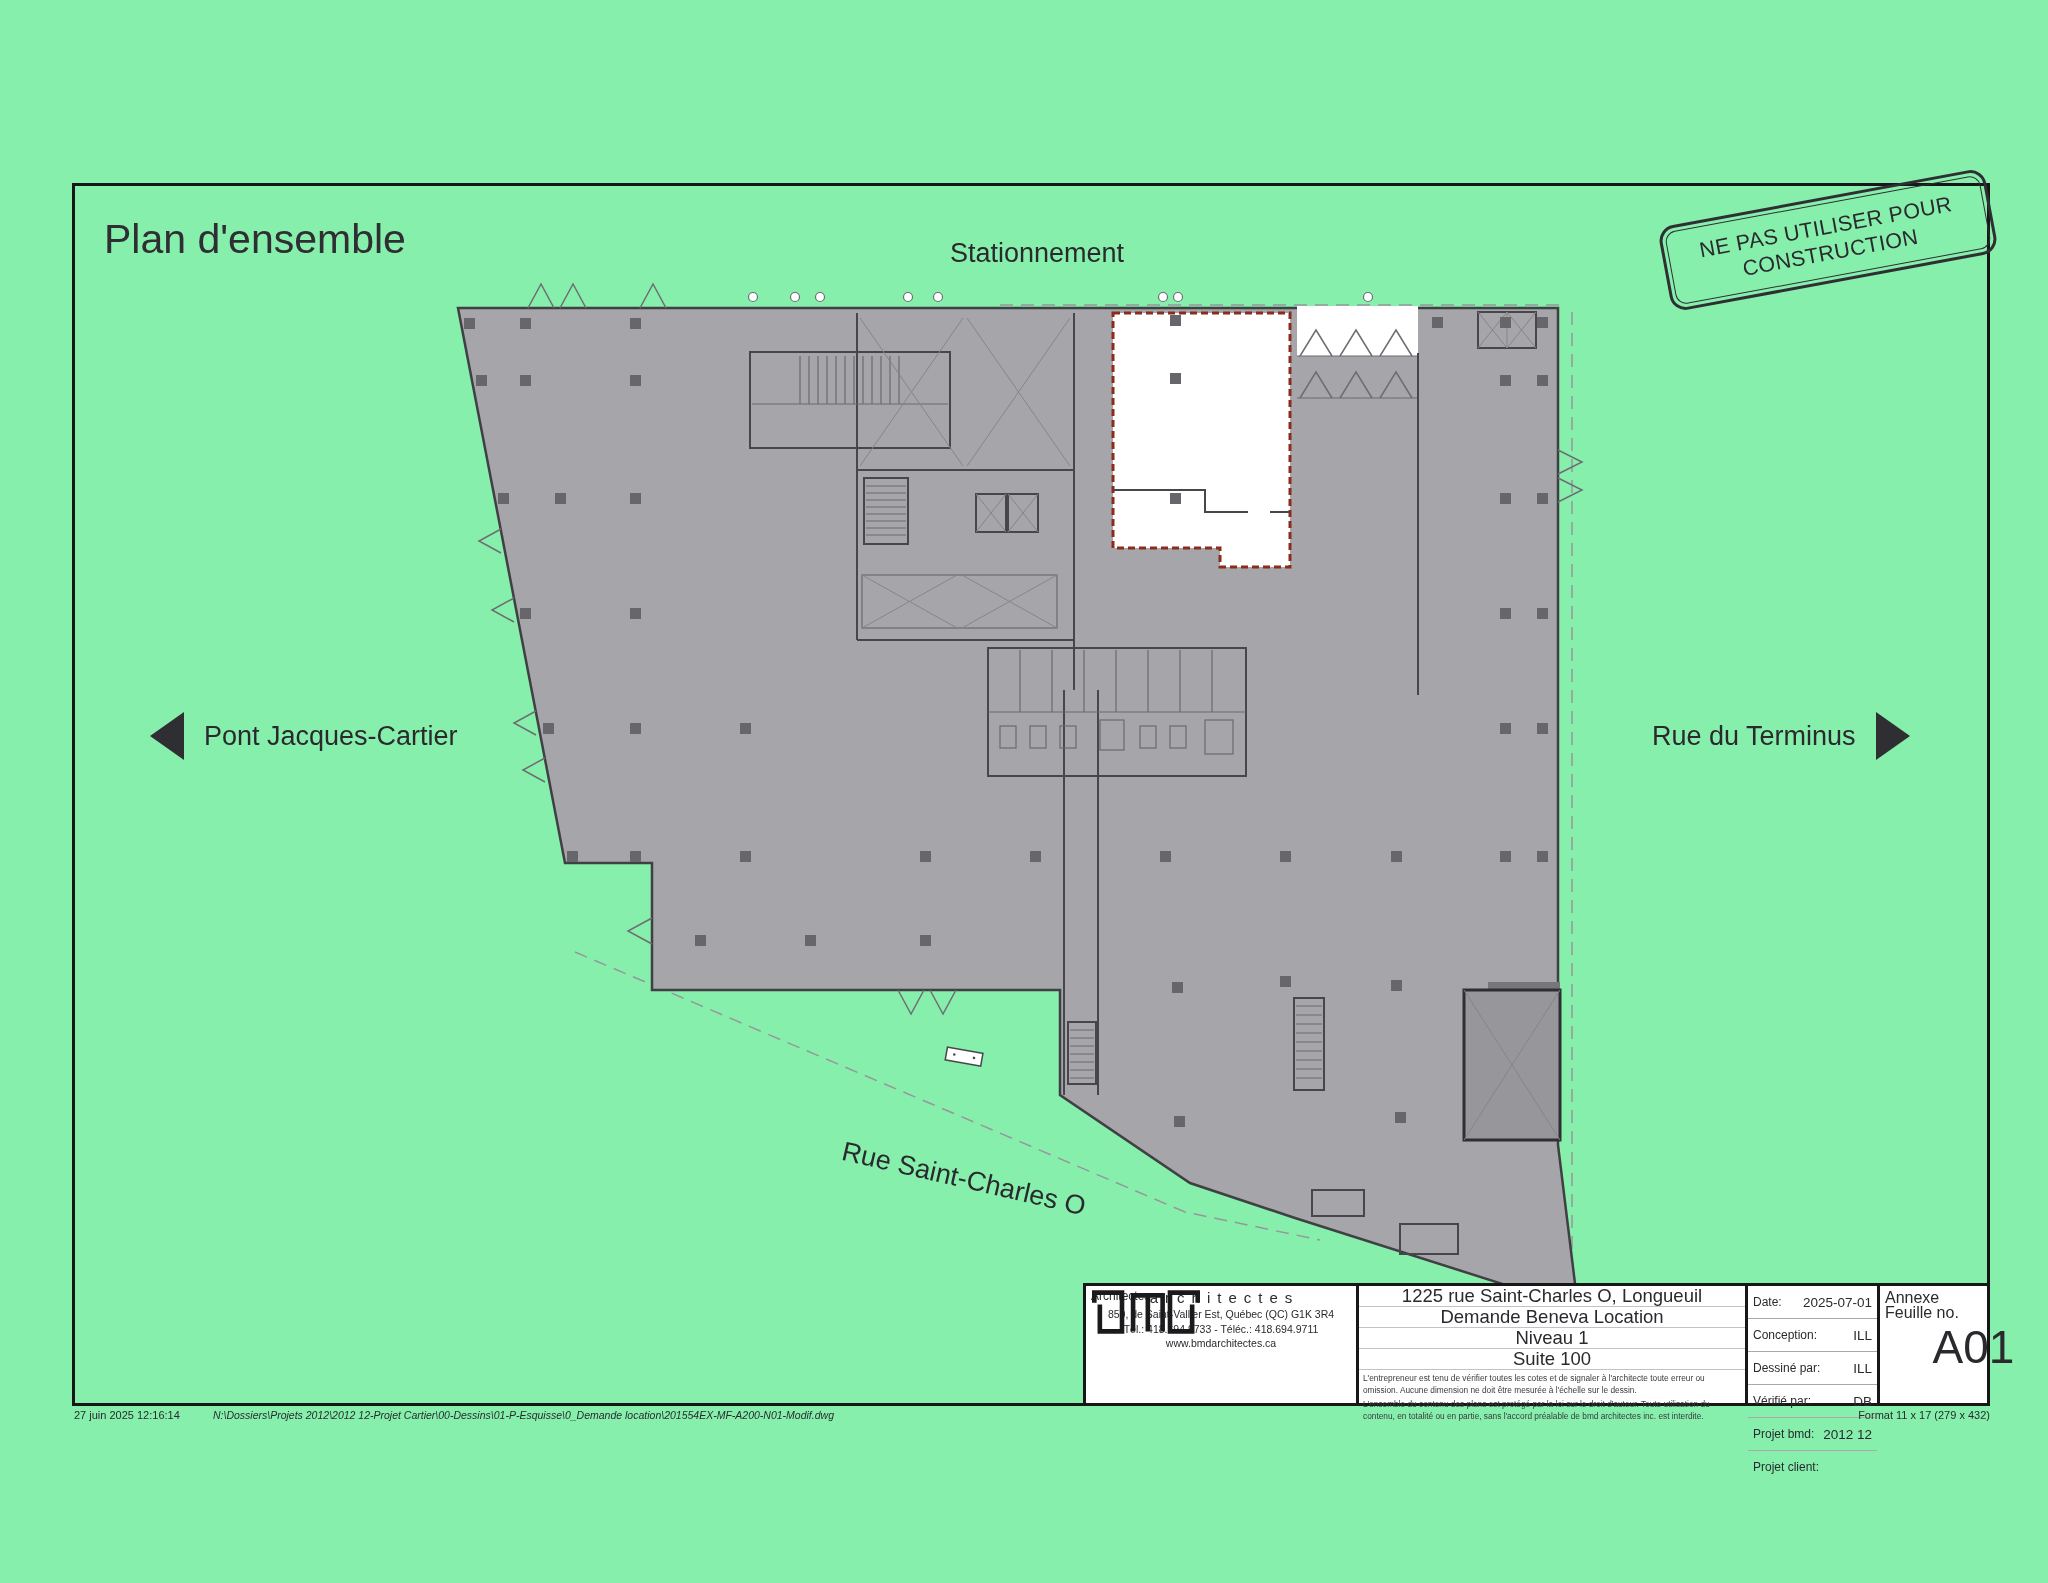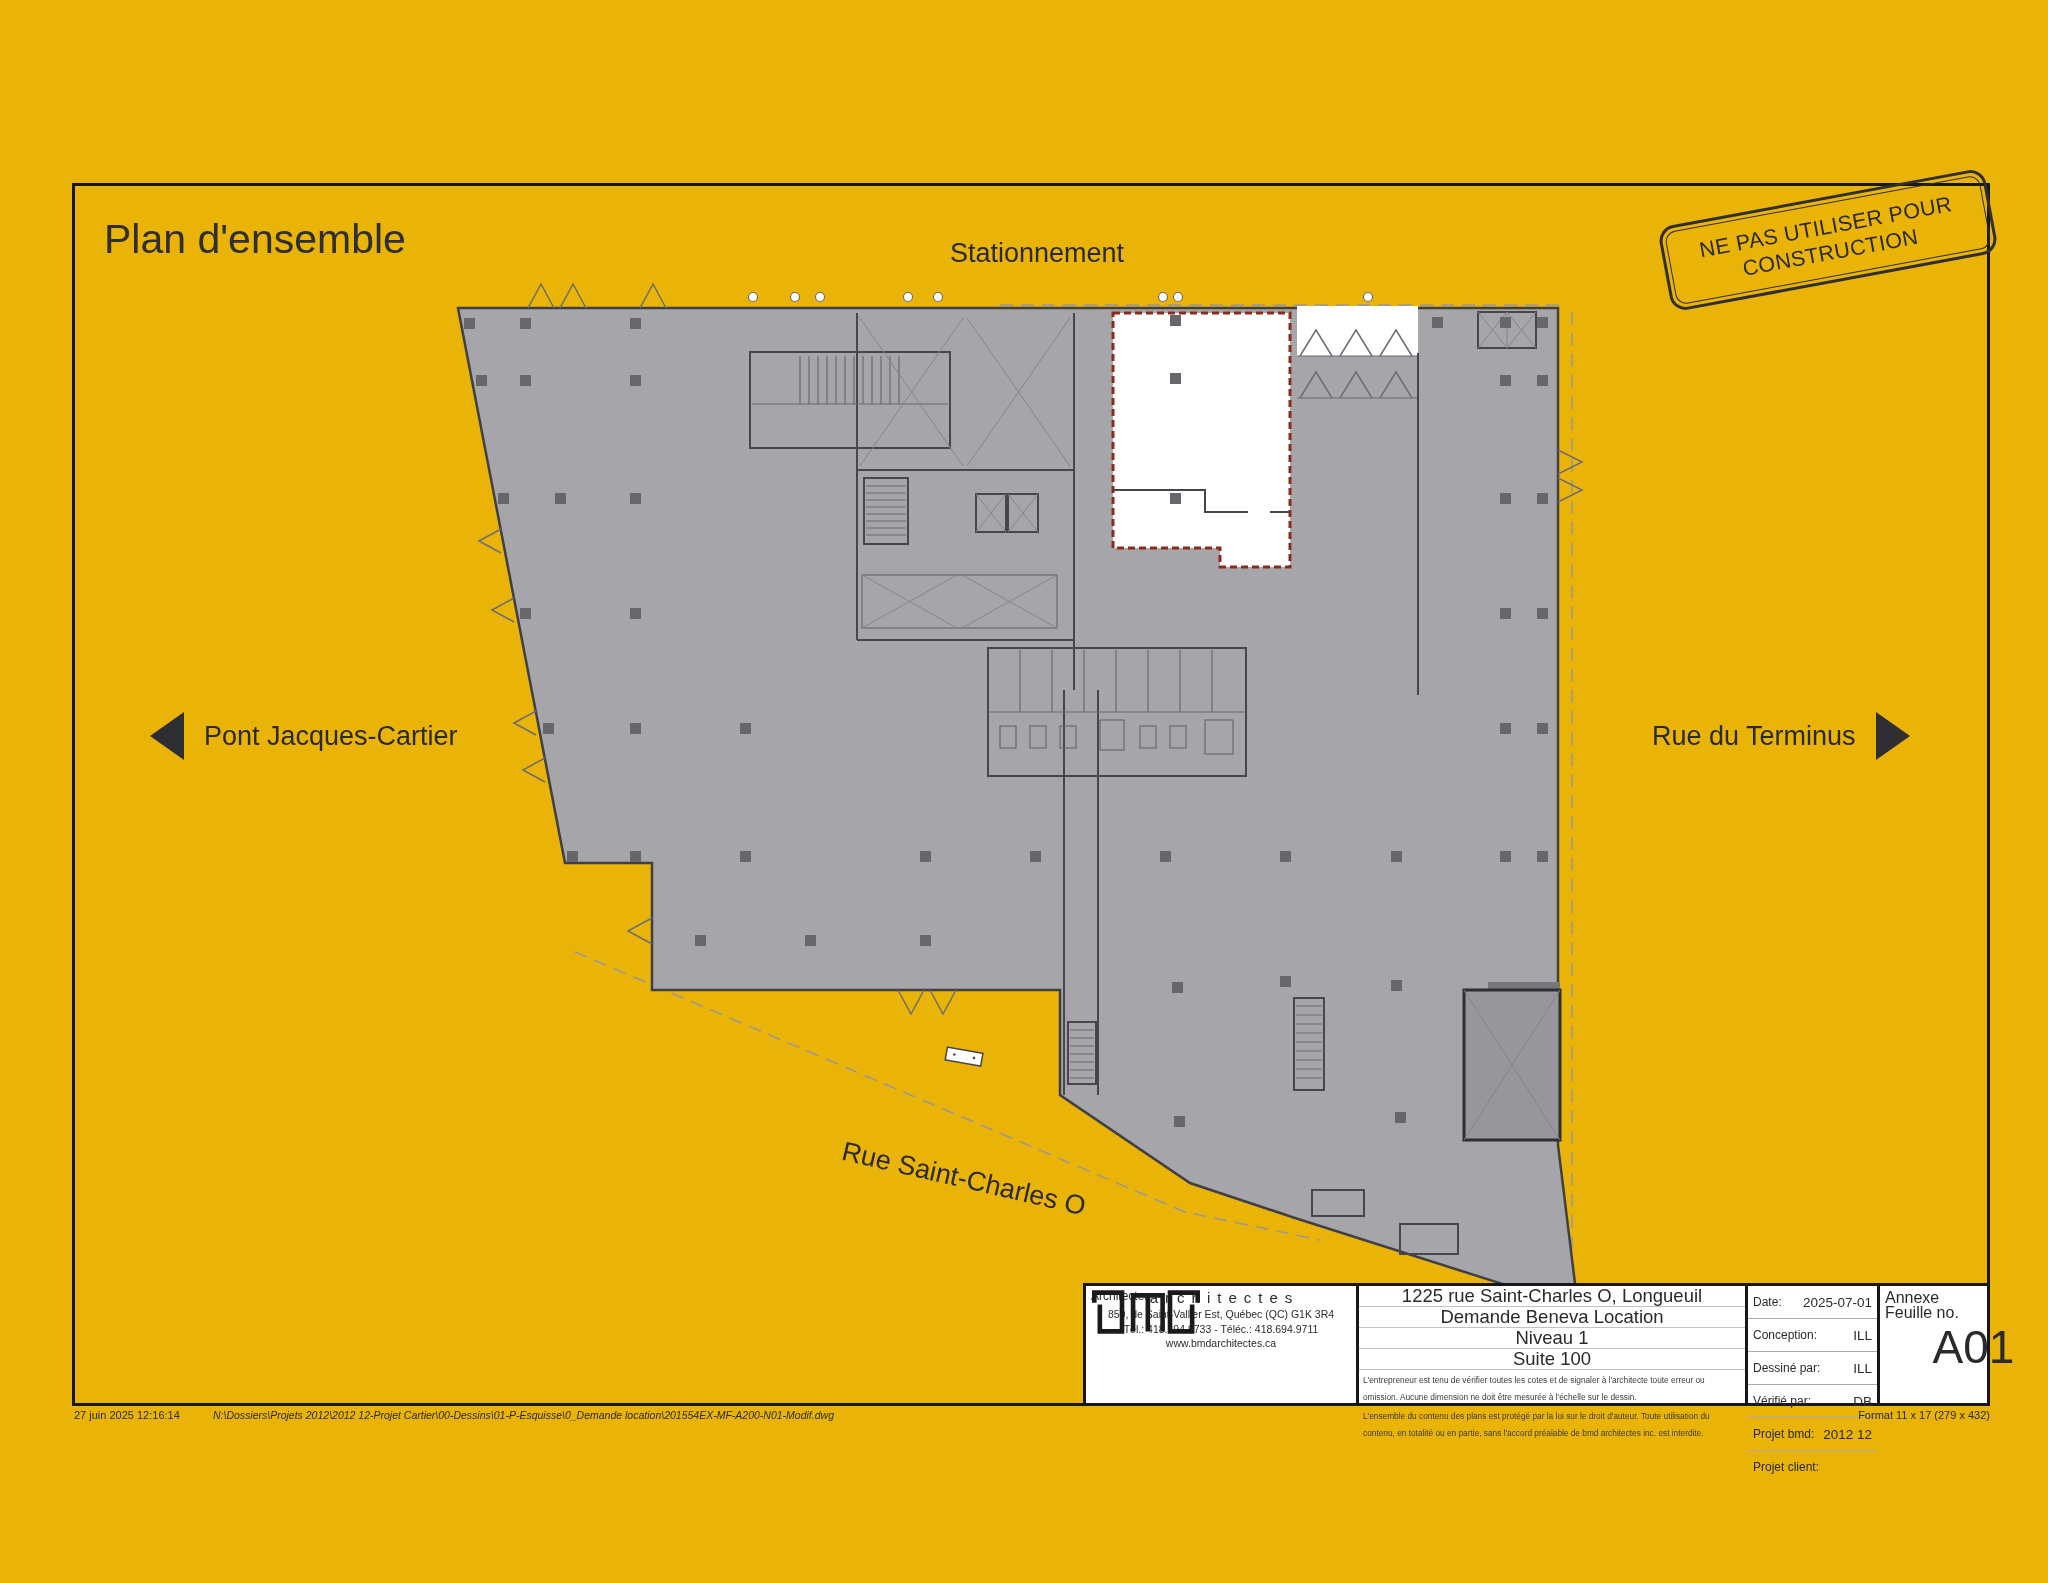--- a/index.html
+++ b/index.html
@@ -1,16 +1,16 @@
 <!DOCTYPE html>
 <html><head>
 <meta charset="utf-8">
 <style>
   html,body{margin:0;padding:0;background:#ffffff;}
-  #page{position:relative;width:2048px;height:1583px;background:#eab308;overflow:hidden;
+  #page{position:relative;width:2048px;height:1583px;background:#86efac;overflow:hidden;
         font-family:"Liberation Sans", sans-serif;color:#2a2a2e;}
   .abs{position:absolute;}
   
   #frame{left:72px;top:183px;width:1918px;height:1223px;border:3px solid #17171a;box-sizing:border-box;}
   
   #sheet-title{left:104px;top:216px;font-size:41px;color:#2e2e33;}
   
   .plan-label{font-size:27px;color:#2a2a2e;white-space:nowrap;}
   #label-top{left:950px;top:238px;}
   #road-left{left:150px;top:712px;display:flex;align-items:center;gap:20px;}
@@ -30,21 +30,21 @@
   #tb-logo{left:0;width:270px;}
   #tb-center{left:270px;width:389px;border-left:3px solid #17171a;}
   #tb-fields{left:659px;width:132px;border-left:3px solid #17171a;}
   #tb-annexe{left:791px;width:110px;border-left:3px solid #17171a;}
   #tb-logo .corner{position:absolute;left:5px;top:3px;font-size:12px;}
   #tb-logo .stack{position:absolute;left:0;top:2px;width:100%;display:flex;flex-direction:column;align-items:center;}
   #tb-logo .word{font-size:15px;letter-spacing:7px;margin-top:1px;text-indent:7px;}
   #tb-logo .addr{font-size:10.5px;line-height:12.5px;text-align:center;margin-top:2px;}
   .t-row{height:20px;border-bottom:1px solid #c3c3c7;display:flex;align-items:center;justify-content:center;
          font-size:18.5px;white-space:nowrap;overflow:hidden;}
-  .disc{font-size:8.3px;line-height:17px;padding:2px 4px 0 4px;color:#3a3a3e;text-align:left;}
+  .disc{font-size:8.3px;line-height:12px;padding:2px 4px 0 4px;color:#3a3a3e;text-align:left;}
   .f-row{height:19.5px;border-bottom:1px solid #aaaaae;display:flex;align-items:center;justify-content:space-between;
          padding:16px 5px;box-sizing:border-box;}
   .f-row:last-child{border-bottom:none;}
   .f-label{font-size:12px;}
   .f-value{font-size:13.5px;}
   #tb-annexe .small{position:absolute;left:5px;font-size:16px;}
   #tb-annexe .sheetno{position:absolute;left:0;top:34px;width:100%;text-align:center;font-size:46px;color:#2a2a2e;padding-left:40px;}
   
   .foot{font-size:11px;color:#2a2a2e;top:1409px;white-space:nowrap;}
   #foot-path{font-size:10.5px;font-style:italic;}

